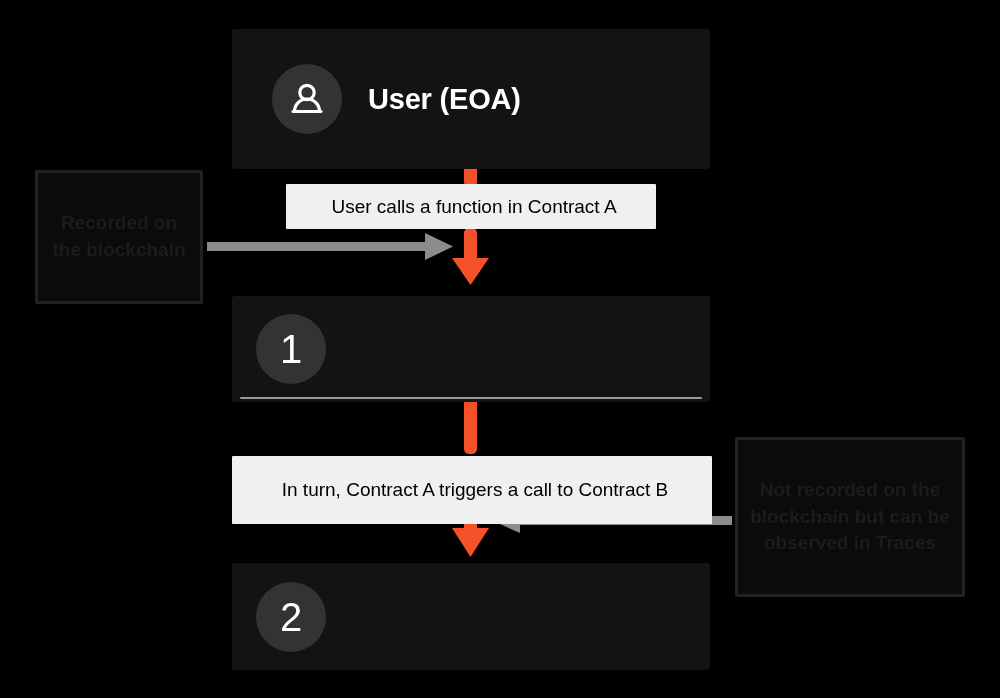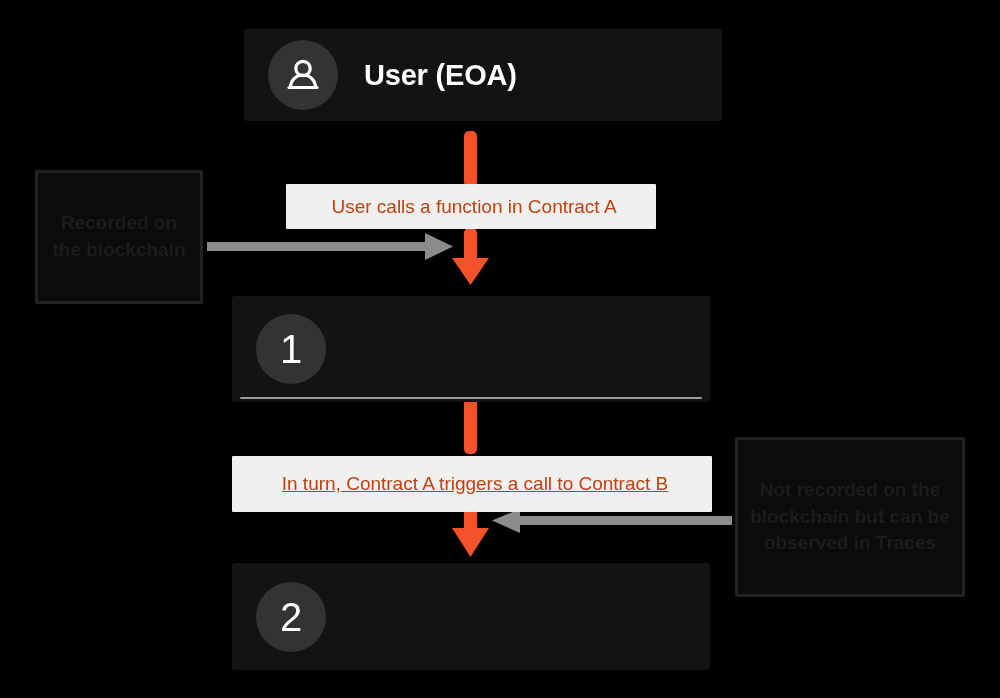--- a/index.html
+++ b/index.html
@@ -61,21 +61,21 @@
     font-weight: bold;
     margin-left: 26px;
     letter-spacing: -0.2px;
     white-space: nowrap;
   }
 
   
   .edge-label {
     position: absolute;
     background: #f0f0f0;
-    color: #c2410c;
+    color: #000000;
     font-size: 19px;
     display: flex;
     align-items: center;
     justify-content: center;
     box-sizing: border-box;
     white-space: nowrap;
     border-radius: 1px;
     padding-left: 6px;
   }
 
@@ -136,42 +136,42 @@
       <rect x="207" y="242" width="222" height="9" fill="#8c8c8c"></rect>
       <polygon points="425,233 425,260 453,246.5" fill="#8c8c8c"></polygon>
     </g>
 
     <g>
       <rect x="516" y="516" width="216" height="9" fill="#8c8c8c"></rect>
       <polygon points="520,509 520,533 492,520.5" fill="#8c8c8c"></polygon>
     </g>
   </svg>
 
-  <div class="node" style="left:244px; top:29px; width:478px; height:92px;">
+  <div class="node" style="left:232px; top:29px; width:478px; height:140px;padding-left:16px;">
     <div class="node-badge">
       <svg width="40" height="40" viewBox="0 0 40 40">
         <circle cx="20" cy="13.5" r="7.2" fill="none" stroke="#ffffff" stroke-width="3.2"></circle>
         <path d="M7.5 32.5 A12.5 12.5 0 0 1 32.5 32.5 Z" fill="none" stroke="#ffffff" stroke-width="3.2" stroke-linejoin="round"></path>
         <line x1="6" y1="32.5" x2="34" y2="32.5" stroke="#ffffff" stroke-width="3.2" stroke-linecap="round"></line>
       </svg>
     </div>
     <div class="node-label">User (EOA)</div>
   </div>
 
   <div class="edge-label" style="left:286px; top:184px; width:370px; height:45px;">
     <span>User calls a function in Contract A</span>
   </div>
 
   <div class="node has-underline" style="left:232px; top:296px; width:478px; height:106px;">
     <div class="node-badge">
       <span class="node-badge-num">1</span>
     </div>
   </div>
 
-  <div class="edge-label" style="left:232px; top:456px; width:480px; height:56px;text-decoration:underline;">
+  <div class="edge-label" style="left:232px; top:456px; width:480px; height:68px;">
     <span>In turn, Contract A triggers a call to Contract B</span>
   </div>
 
   <div class="node" style="left:232px; top:563px; width:478px; height:107px;">
     <div class="node-badge">
       <span class="node-badge-num">2</span>
     </div>
   </div>
 
   <div class="annotation" style="left:35px; top:170px; width:168px; height:134px;">

